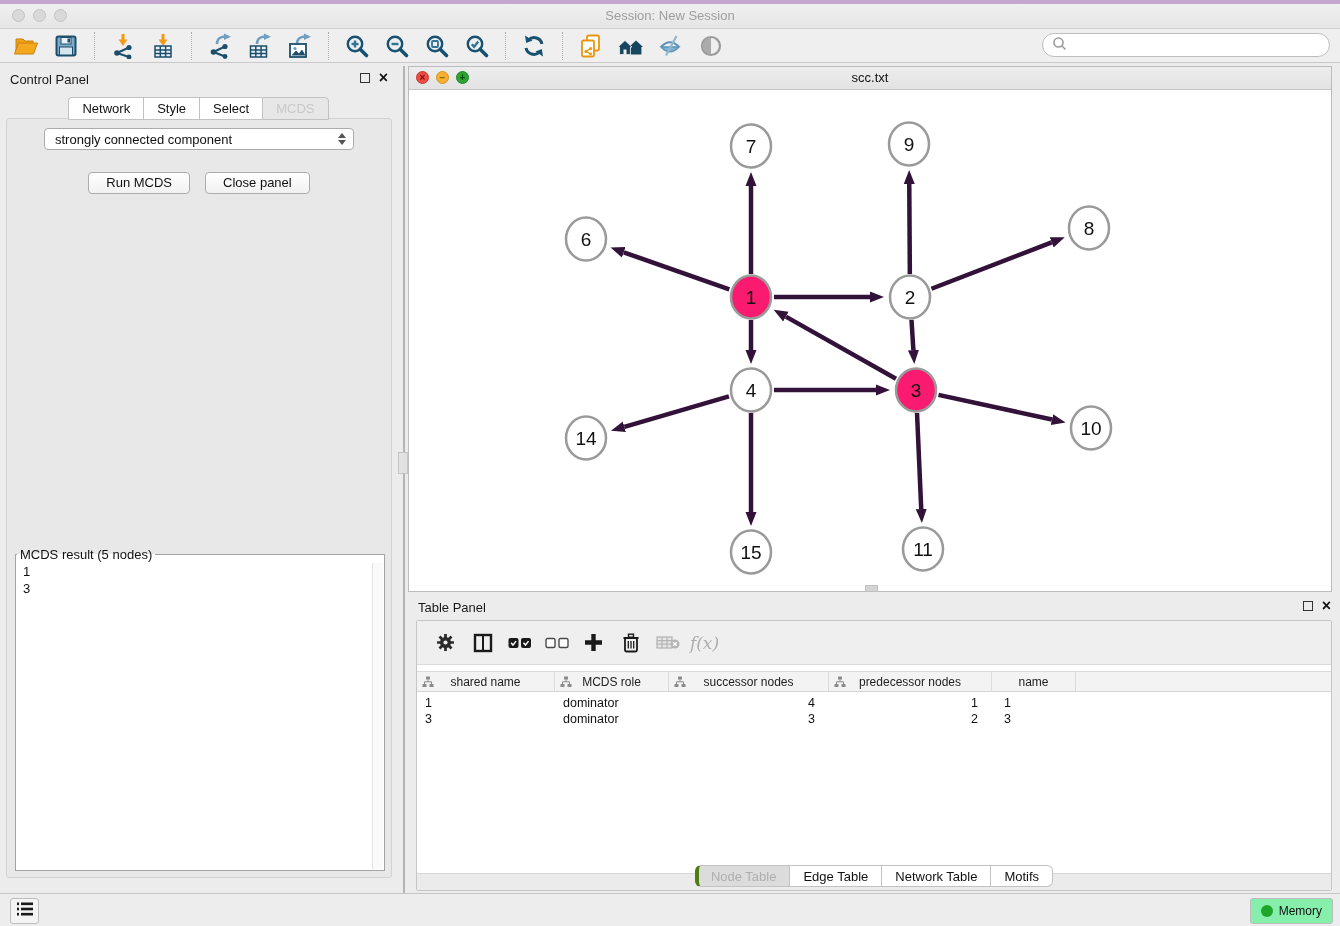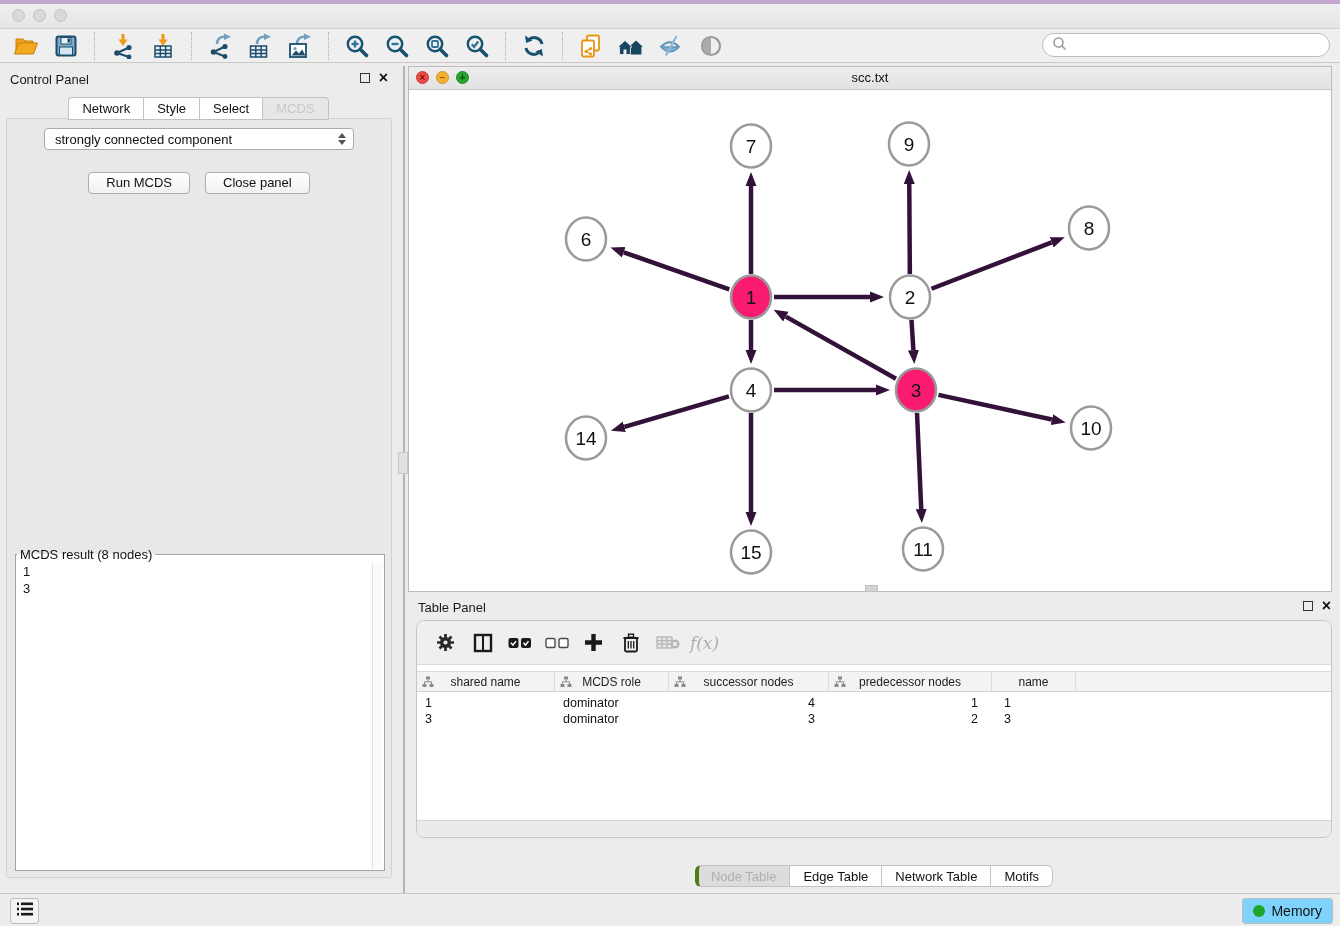--- a/index.html
+++ b/index.html
@@ -54,21 +54,21 @@
   .net-light{width:13px;height:13px;border-radius:50%;font-size:10px;font-weight:bold;display:flex;align-items:center;justify-content:center;box-sizing:border-box;line-height:1;}
   .nl-red{background:#EE4B43;border:1px solid #C63B33;color:#7A100C;}
   .nl-yellow{background:#F6B02F;border:1px solid #D29527;color:#8A5D08;}
   .nl-green{background:#2CA432;border:1px solid #218527;color:#0B4F10;}
   .net-title{text-align:center;font-size:13px;line-height:21px;color:#111;}
   .net-canvas{position:absolute;left:0;top:21px;right:0;bottom:0;}
   .canvas-handle{position:absolute;left:456px;bottom:-1px;width:13px;height:7px;background:#D4D4D4;border:1px solid #C0C0C0;box-sizing:border-box;}
 
   
   .table-panel{position:absolute;left:408px;top:594px;width:932px;height:296px;}
-  .tp-box{position:absolute;left:8px;right:8px;top:26px;height:218px;background:#fff;border:1px solid #C6C6C6;border-radius:8px;overflow:hidden;box-sizing:border-box;}
+  .tp-box{position:absolute;left:8px;right:8px;top:26px;height:271px;background:#fff;border:1px solid #C6C6C6;border-radius:2px;overflow:hidden;box-sizing:border-box;}
   .tp-toolbar{height:43px;background:#EFEFEF;border-bottom:1px solid #DADADA;display:flex;align-items:center;padding-left:10px;}
   .tp-ico{width:37px;height:36px;display:flex;align-items:center;justify-content:center;}
   .fx{font-family:"DejaVu Serif",serif;font-style:italic;color:#ADADAD;font-size:17px;}
   .thead{display:flex;margin-top:6px;border-top:1px solid #DADADA;border-bottom:1px solid #D4D4D4;height:19px;background:#F3F3F3;}
   .th{position:relative;display:flex;align-items:center;justify-content:center;font-size:12px;color:#222;border-right:1px solid #DCDCDC;box-sizing:border-box;height:100%;}
   .th svg{position:absolute;left:5px;}
   .tbody{margin-top:3px;}
   .tr{display:flex;height:16px;}
   .td{font-size:12.5px;box-sizing:border-box;line-height:16px;color:#111;}
   .td.a-left{text-align:left;padding-left:8px;}
@@ -76,36 +76,37 @@
   .tp-hscroll{position:absolute;left:0;right:0;bottom:0;height:16px;background:#EBEBEB;border-top:1px solid #D6D6D6;}
   .tp-tabs{position:absolute;left:0;right:0;bottom:3px;display:flex;justify-content:center;}
   .tp-tab{font-size:13px;height:22px;line-height:21px;padding:0 13px;background:#fff;border:1px solid #C2C2C2;border-left:none;color:#111;box-sizing:border-box;}
   .tp-tab:first-child{border-left:4px solid #4d7c0f;border-radius:6px 0 0 6px;padding-left:12px;}
   .tp-tab:last-child{border-radius:0 6px 6px 0;}
   .tp-tab.active{background:#DCDCDC;color:#AFAFAF;}
 
   
   .status-bar{position:absolute;left:0;top:893px;right:0;height:33px;background:#EDEDED;border-top:1px solid #C6C6C6;}
   .list-btn{position:absolute;left:10px;top:4px;width:27px;height:24px;background:#F4F4F4;border:1px solid #BDBDBD;border-radius:3px;display:flex;align-items:center;justify-content:center;}
-  .memory-btn{position:absolute;right:7px;top:4px;height:24px;background:#7dd3fc;border:1px solid #BDBDBD;border-radius:3px;display:flex;align-items:center;gap:6px;padding:0 10px;font-size:14px;color:#111;}
+  .memory-btn{position:absolute;right:7px;top:4px;height:24px;background:#86efac;border:1px solid #BDBDBD;border-radius:3px;display:flex;align-items:center;gap:6px;padding:0 10px;font-size:12px;color:#111;}
   .mem-dot{width:12px;height:12px;border-radius:50%;background:#1EA62A;}
 </style>
 </head>
 <body>
 
 <div class="app">
 
   <div class="top-strip"></div>
 
   <div class="titlebar">
     <div class="lights">
       <div class="light"></div>
       <div class="light"></div>
       <div class="light"></div>
     </div>
+    <div class="main-title">Session: New Session</div>
   </div>
 
   <div class="main-toolbar">
     <span class="tb-ico">
       <svg width="26" height="26" viewBox="0 0 26 26">
           <path d="M3 19 V6 h7 l2 2 h8 v3" fill="#EFA019" stroke="#C8830D" stroke-width="1"></path>
           <path d="M1.5 21 L5.5 10 H24.5 L20.5 21 Z" fill="#F3A81F" stroke="#C8830D" stroke-width="1"></path>
         </svg>
     </span>
     <span class="tb-ico">
@@ -276,21 +277,21 @@
         <span class="stepper">
             <span class="tri-up"></span>
             <span class="tri-down"></span>
           </span>
       </div>
       <div class="cp-buttons">
         <button class="btn">Run MCDS</button>
         <button class="btn">Close panel</button>
       </div>
       <fieldset class="result-box">
-        <legend>MCDS result (8 nodes)</legend>
+        <legend>MCDS result (5 nodes)</legend>
         <div class="result-inner">
           <div id="result-lines">
               <div class="result-line">1</div>
               <div class="result-line">3</div>
             </div>
           <div class="result-scroll"></div>
         </div>
       </fieldset>
     </div>
   </div>

